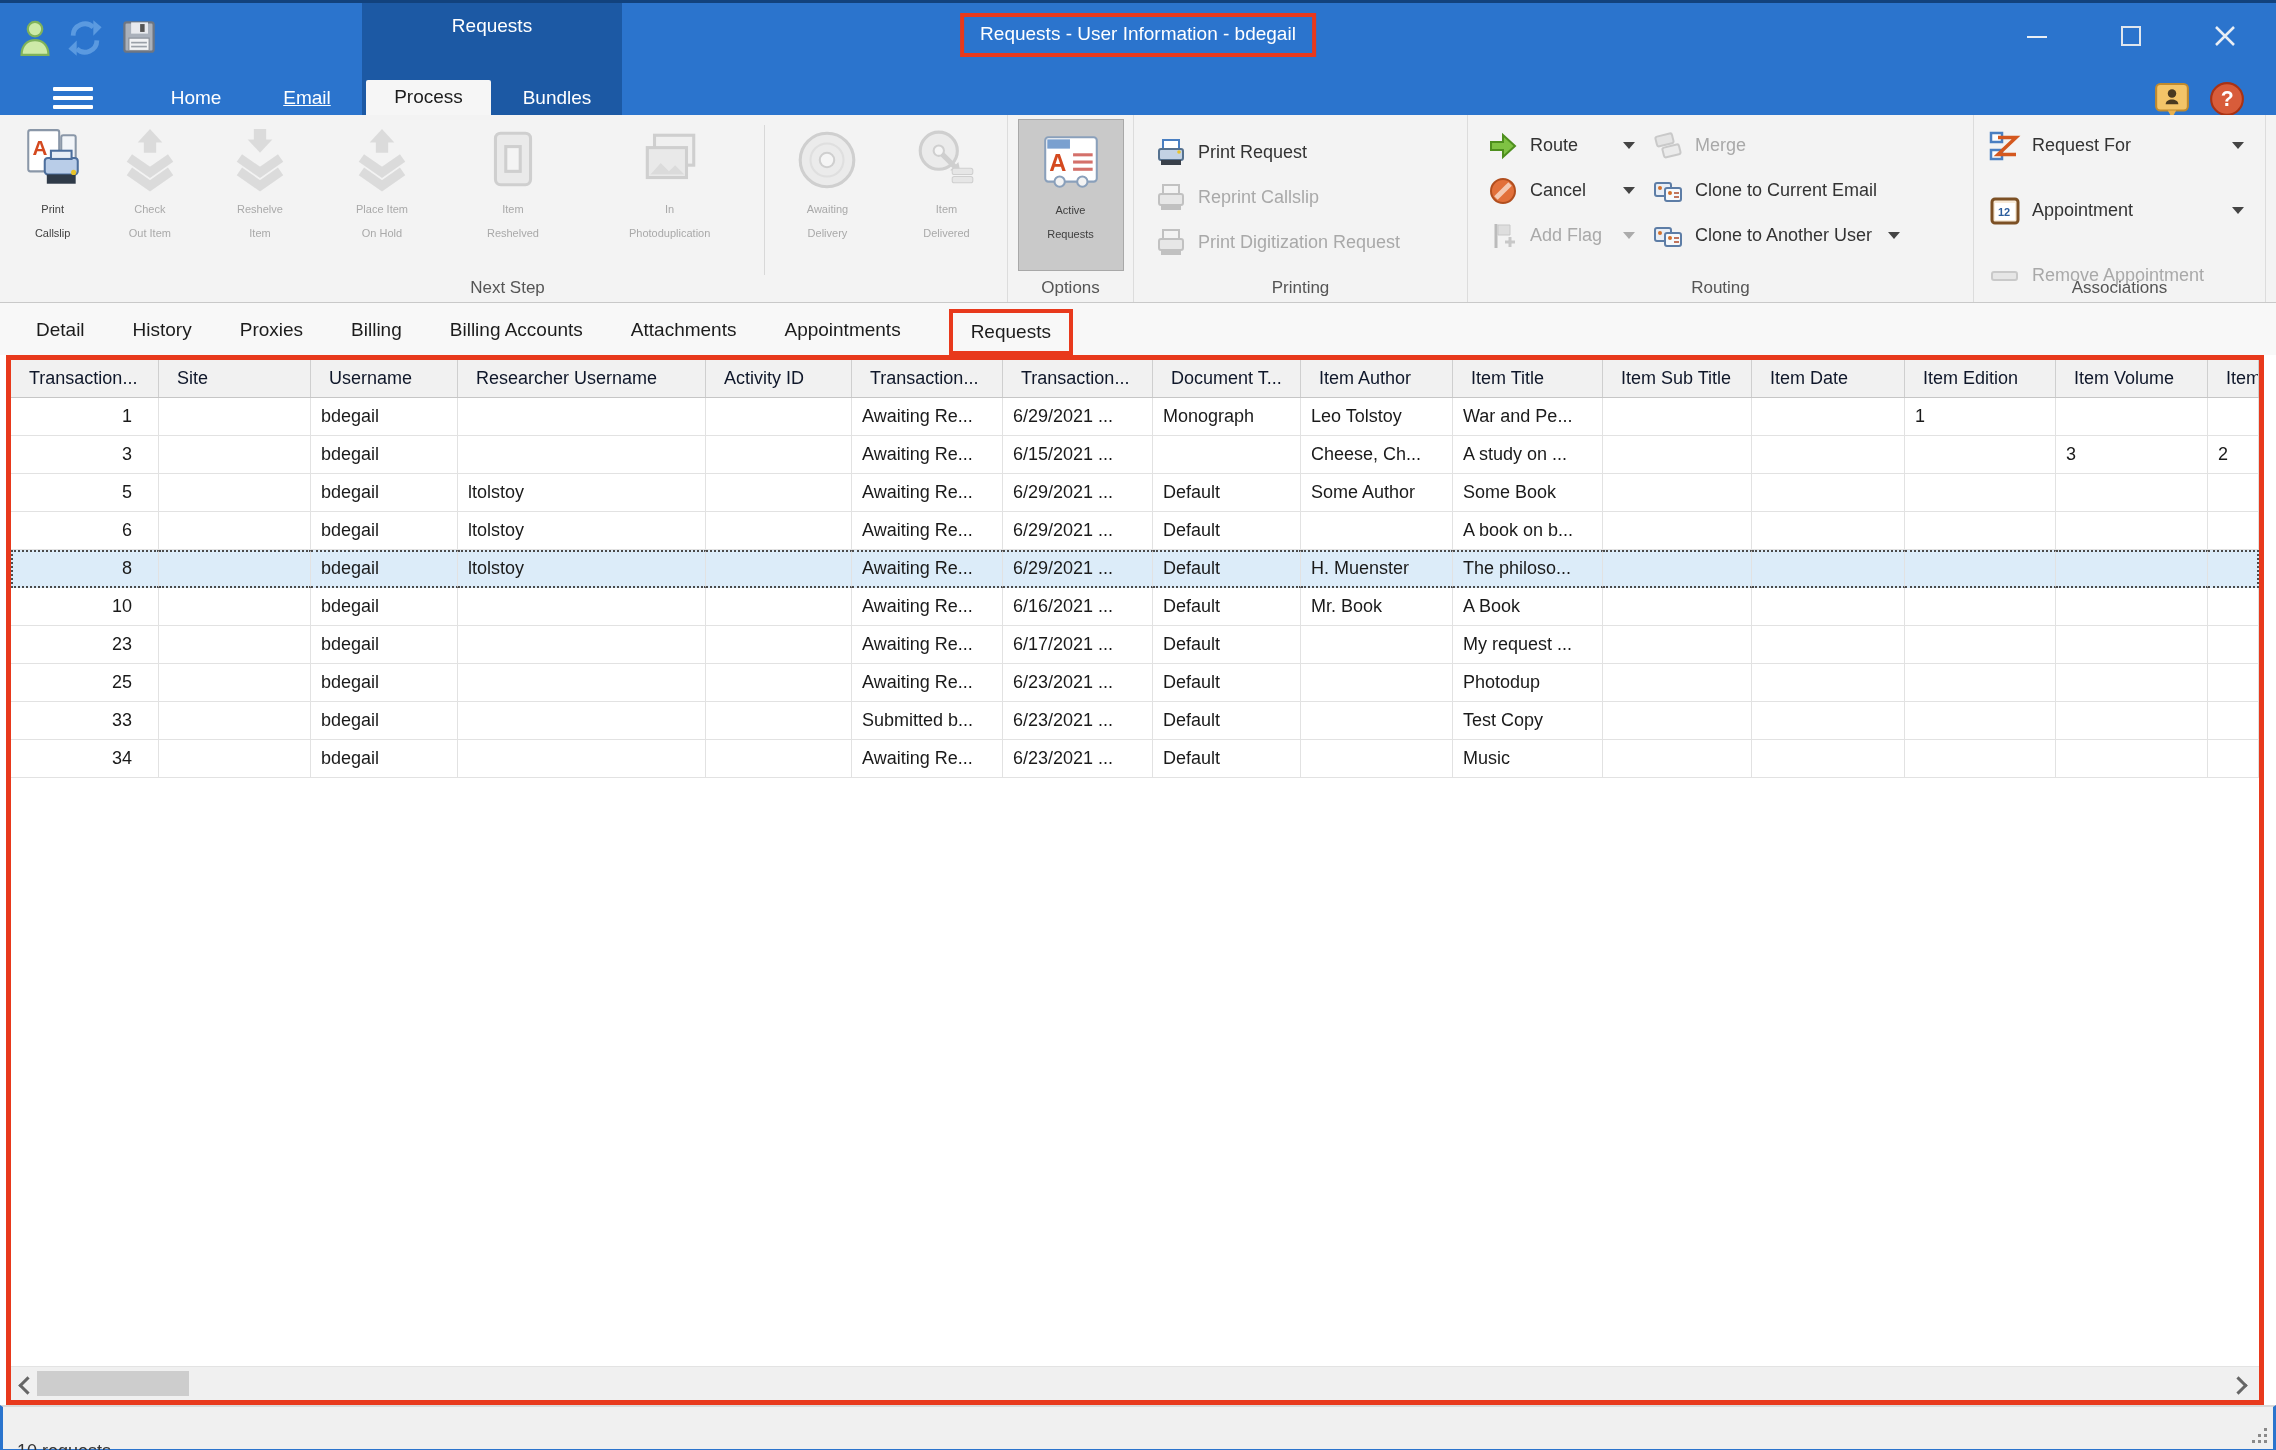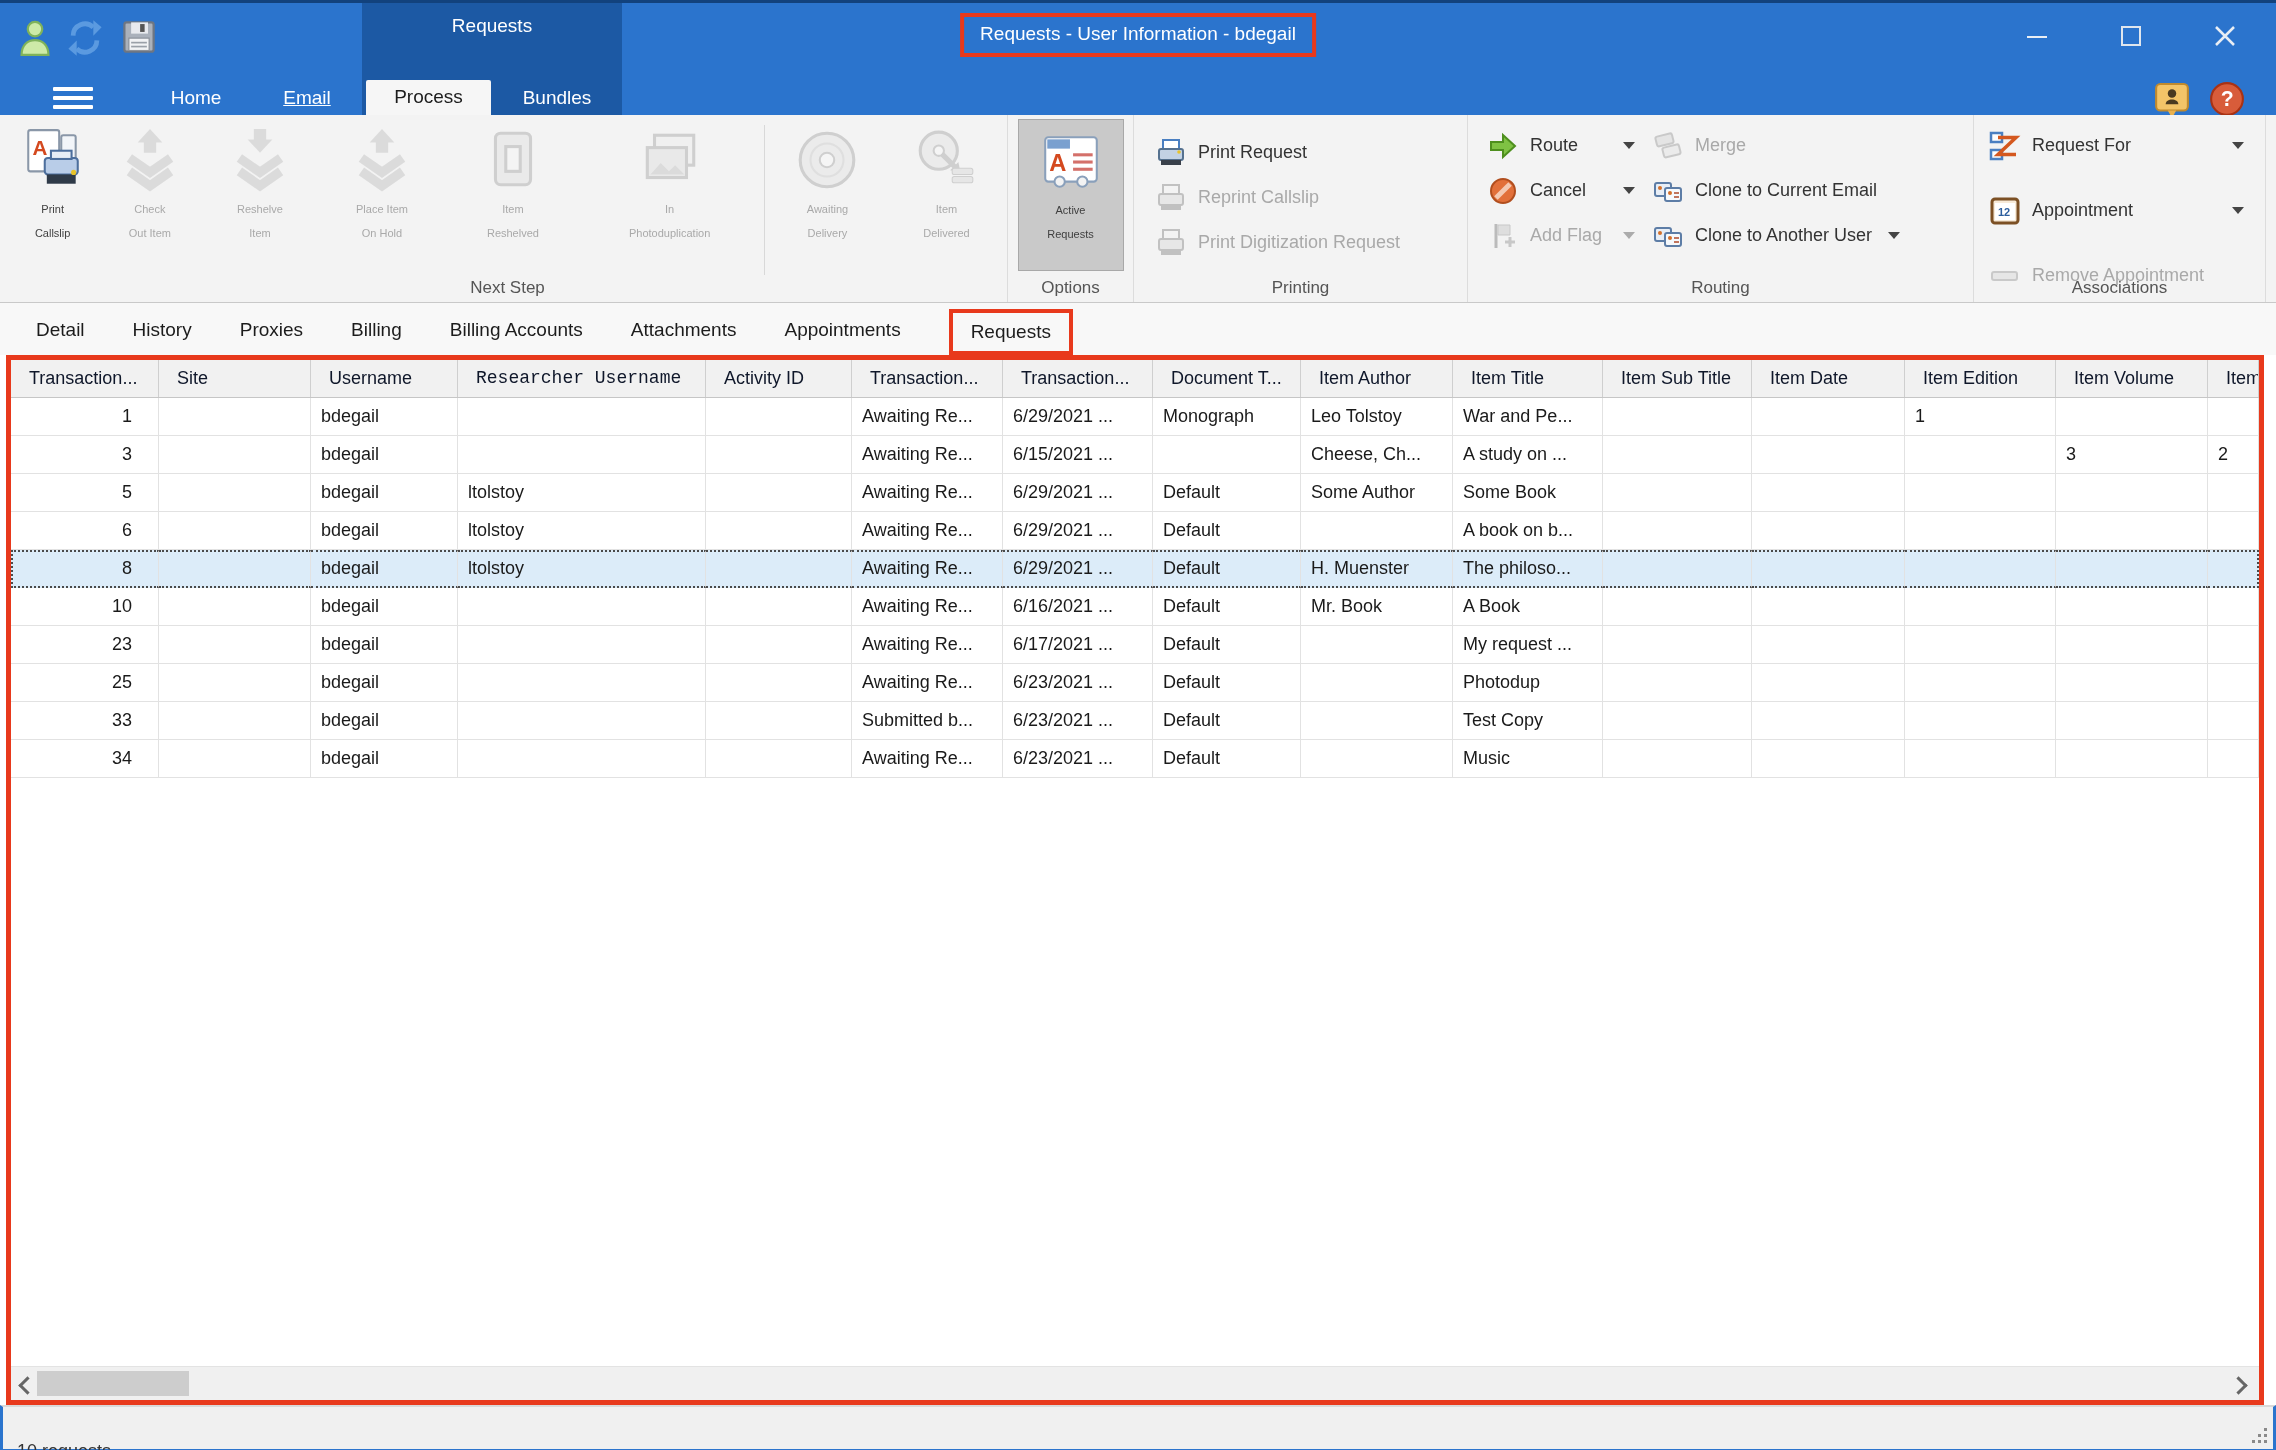--- a/index.html
+++ b/index.html
@@ -444,21 +444,21 @@
       <div class="doctab">Attachments</div>
       <div class="doctab">Appointments</div>
       <div class="doctab active">Requests</div>
     </div>
 
   <div class="redframe">
     <div id="gridheader" class="gridheader">
         <div class="hcell" style="width: 148px;">Transaction...</div>
         <div class="hcell" style="width: 152px;">Site</div>
         <div class="hcell" style="width: 147px;">Username</div>
-        <div class="hcell" style="width: 248px; font-family: Liberation Mono, monospace;">Researcher Username</div>
+        <div class="hcell" style="width: 248px;">Researcher Username</div>
         <div class="hcell" style="width: 146px;">Activity ID</div>
         <div class="hcell" style="width: 151px;">Transaction...</div>
         <div class="hcell" style="width: 150px;">Transaction...</div>
         <div class="hcell" style="width: 148px;">Document T...</div>
         <div class="hcell" style="width: 152px;">Item Author</div>
         <div class="hcell" style="width: 150px;">Item Title</div>
         <div class="hcell" style="width: 149px;">Item Sub Title</div>
         <div class="hcell" style="width: 153px;">Item Date</div>
         <div class="hcell" style="width: 151px;">Item Edition</div>
         <div class="hcell" style="width: 152px;">Item Volume</div>

